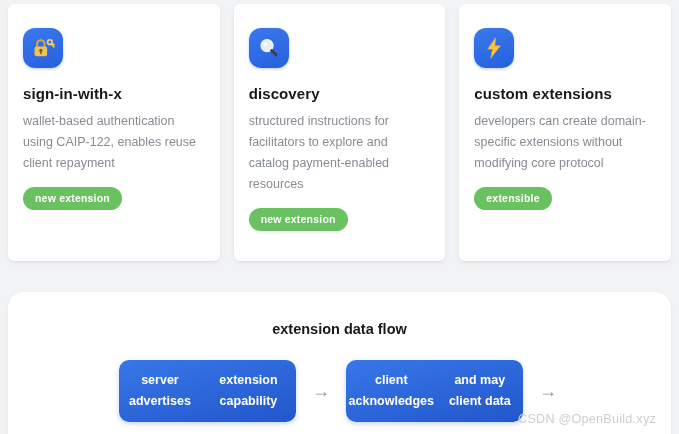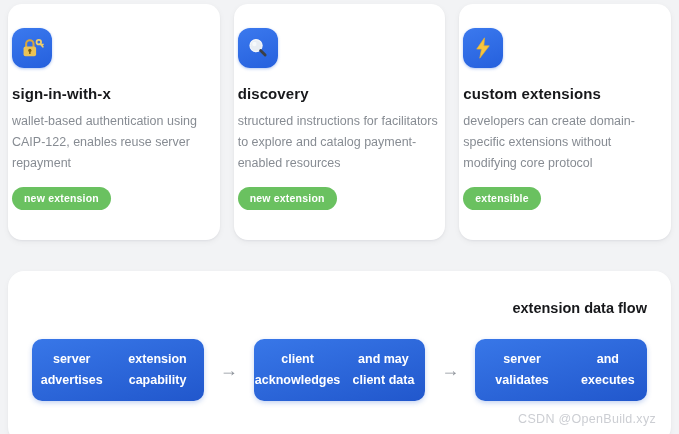--- a/index.html
+++ b/index.html
@@ -13,22 +13,22 @@
 
   
   .cards {
     display: grid;
     grid-template-columns: 1fr 1fr 1fr;
     gap: 14px;
     align-items: stretch;
   }
   .card {
     background: #ffffff;
-    border-radius: 14px;
-    padding: 24px 4px 30px;
+    border-radius: 6px;
+    padding: 24px 15px 30px;
     box-shadow: 0 1px 2px rgba(16,24,40,.05), 0 2px 6px rgba(16,24,40,.05);
     min-height: 213px;
   }
   .icon-tile {
     width: 40px; height: 40px;
     border-radius: 12px;
     background: linear-gradient(160deg, #3b79ee 0%, #2560dd 100%);
     display: flex; align-items: center; justify-content: center;
     margin-bottom: 17px;
     box-shadow: 0 1px 3px rgba(37,96,221,.35);
@@ -60,21 +60,21 @@
   
   .flow-panel {
     margin-top: 31px;
     background: #ffffff;
     border-radius: 16px;
     padding: 29px 24px 39px;
     box-shadow: 0 1px 2px rgba(16,24,40,.04), 0 2px 6px rgba(16,24,40,.04);
     height: 172px;
   }
   .flow-title {
-    text-align: right;
+    text-align: center;
     font-size: 14.5px;
     font-weight: bold;
     color: #17181b;
     margin-bottom: 23px;
   }
   .flow-row {
     display: flex;
     align-items: center;
     justify-content: center;
     gap: 13px;
@@ -124,21 +124,21 @@
         <svg width="26" height="26" viewBox="0 0 24 24">
           <path d="M6.6 11V8.2a3.4 3.4 0 0 1 6.8 0V11" fill="none" stroke="#d8a63e" stroke-width="1.9"></path>
           <rect x="4.2" y="10.6" width="11.6" height="9" rx="1.8" fill="#ecc355"></rect>
           <circle cx="10" cy="14.2" r="1.5" fill="#7a5c16"></circle>
           <rect x="9.3" y="14.9" width="1.4" height="2.7" rx="0.6" fill="#7a5c16"></rect>
           <circle cx="18.3" cy="6.6" r="2.1" fill="none" stroke="#f0cf6a" stroke-width="1.6"></circle>
           <path d="M19.7 8.2l2.3 2.7M21 9.7l1.1-1" stroke="#f0cf6a" stroke-width="1.6" fill="none" stroke-linecap="round"></path>
         </svg>
       </div>
       <h3>sign-in-with-x</h3>
-      <p>wallet-based authentication using CAIP-122, enables reuse server repayment</p>
+      <p>wallet-based authentication using CAIP-122, enables reuse client repayment</p>
       <span class="badge">new extension</span>
     </section>
 
     <section class="card">
       <div class="icon-tile">
         <svg width="26" height="26" viewBox="0 0 24 24">
           <circle cx="10.2" cy="9.8" r="5.6" fill="#e8edf3" stroke="#f5f7fa" stroke-width="1.1"></circle>
           <circle cx="8.7" cy="8.3" r="2" fill="#f7f9fc" opacity="0.9"></circle>
           <path d="M14.4 14.2l4.2 4.2" stroke="#3c4046" stroke-width="2.6" stroke-linecap="round"></path>
         </svg>
@@ -172,23 +172,19 @@
 
       <span class="flow-arrow">→</span>
 
       <div class="flow-box">
         <span>client acknowledges</span>
         <span>and may client data</span>
       </div>
 
       <span class="flow-arrow">→</span>
 
-      <div class="flow-box">
-        <span>server validates</span>
-        <span>and executes</span>
-      </div>
 
     </div>
   </div>
 
   <div class="watermark">CSDN @OpenBuild.xyz</div>
 
 </div>
 
 </body></html>

